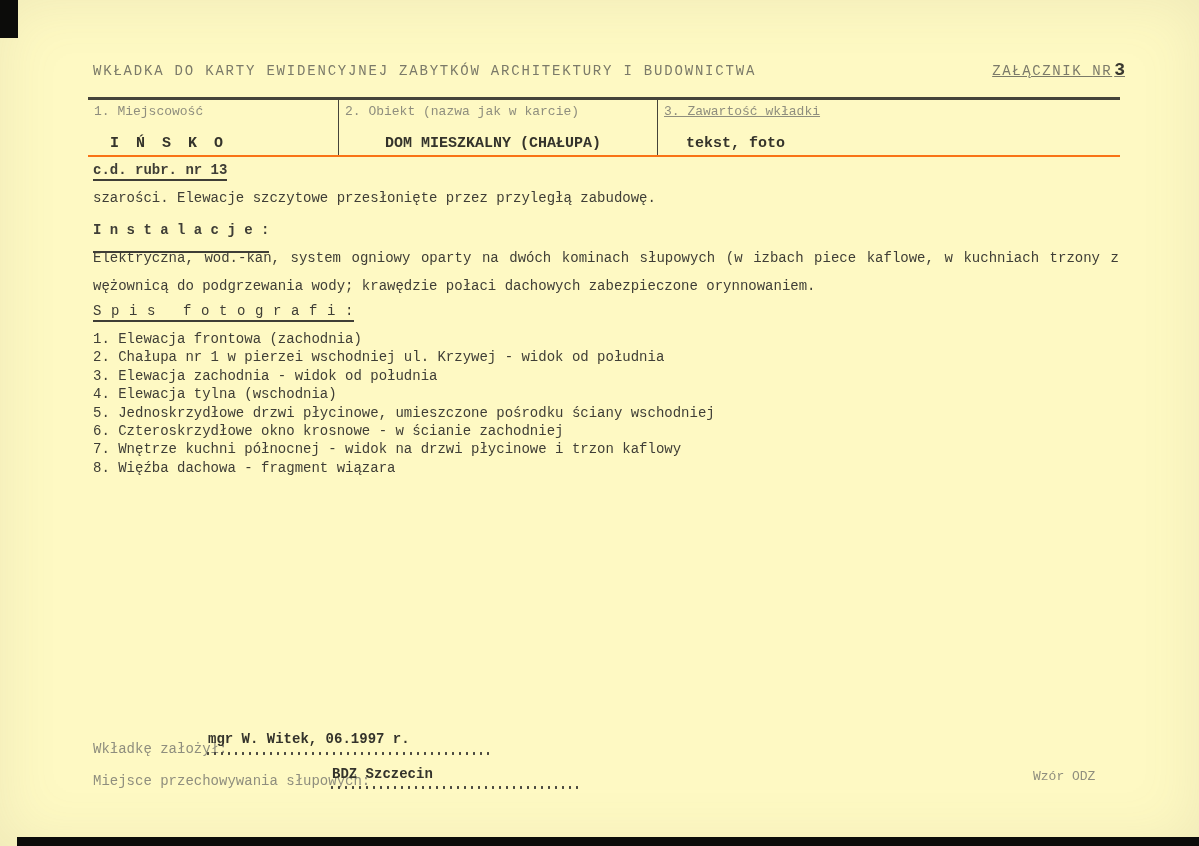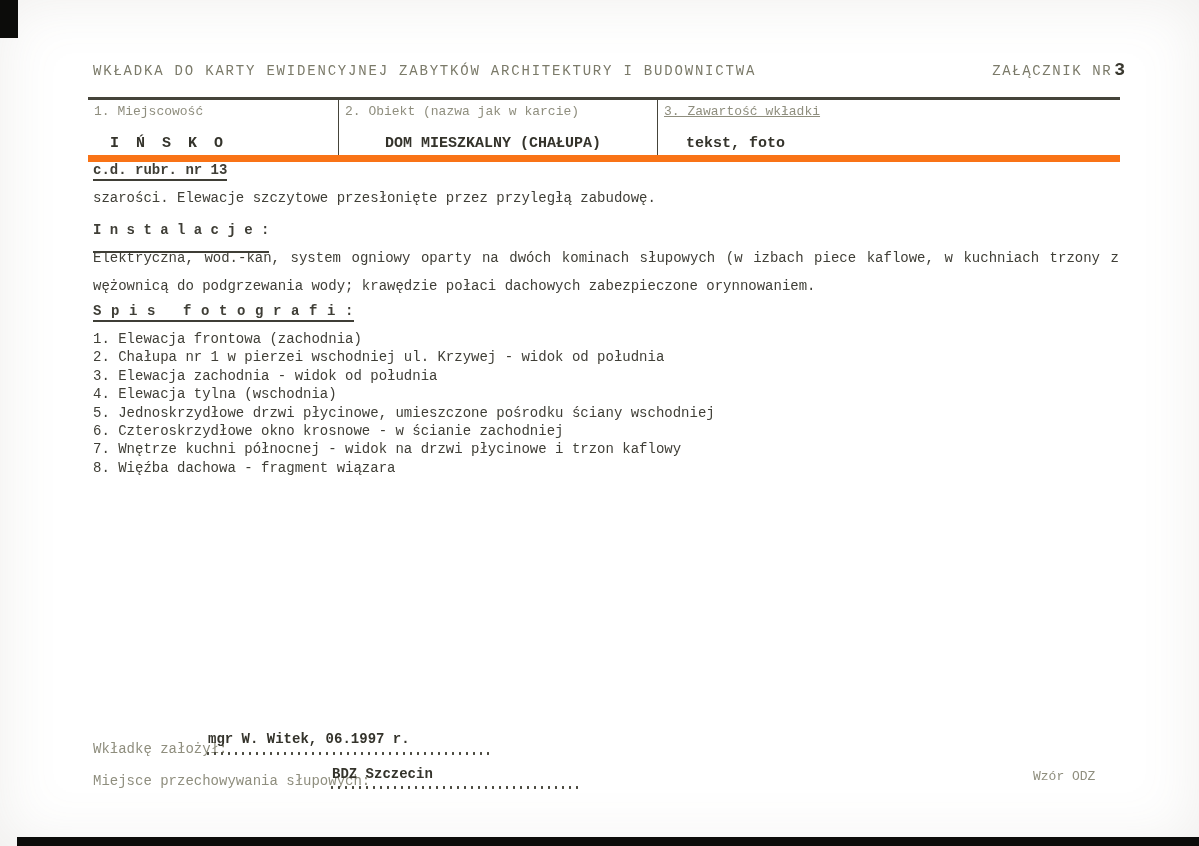--- a/index.html
+++ b/index.html
@@ -5,21 +5,21 @@
   html, body {
     margin: 0;
     padding: 0;
     background: #e9e7dc;
   }
   .page {
     position: relative;
     width: 1199px;
     height: 846px;
     background: linear-gradient(135deg, #f1f0e8 0%, #eeece2 55%, #ecead f 100%);
-    background-color: #ffffff;
+    background-color: #fef9c3;
     overflow: hidden;
     font-family: "Liberation Mono", "DejaVu Sans Mono", monospace;
     color: #3f3e36;
     box-shadow: inset 0 0 60px rgba(120,115,95,0.12);
   }
   
   .scan-corner {
     position: absolute; left: 0; top: 0;
     width: 18px; height: 38px;
     background: #0c0c0a;
@@ -38,33 +38,34 @@
     font-size: 14px;
     letter-spacing: 1.8px;
     color: #7b7a69;
     white-space: pre;
   }
   .attachment {
     font-size: 14px;
     letter-spacing: 1.6px;
     color: #7b7a69;
     white-space: pre;
+    text-decoration: underline;
   }
   .att-num {
     font-size: 18px;
     font-weight: bold;
     color: #3a3930;
     letter-spacing: 0;
     margin-left: 2px;
   }
   
   .form-table {
     position: absolute; top: 97px; left: 88px; width: 1032px; height: 55px;
     border-top: 3px solid #45443a;
-    border-bottom: 7px solid #f97316;
+    border-bottom: 2px solid #f97316;
     display: flex;
   }
   .cell { box-sizing: border-box; padding: 4px 0 0 6px; }
   .cell-1 { width: 250px; }
   .cell-2 { width: 319px; border-left: 1px solid #45443a; }
   .cell-3 { width: 463px; border-left: 1px solid #45443a; }
   .cell-label {
     display: block;
     font-size: 13px;
     color: #8f8e7e;
@@ -103,21 +104,21 @@
   }
   .install-text {
     position: absolute; top: 244px; left: 93px;
     width: 1026px;
     font-size: 14px;
     line-height: 28px;
     text-align: justify;
   }
   .photos-heading {
     position: absolute; top: 303px; left: 93px;
-    font-size: 14px; font-weight: bold;
+    font-size: 14px; font-weight: normal;
     letter-spacing: 0.6px;
     padding-bottom: 1px;
     border-bottom: 2px solid #3f3e36;
     white-space: pre;
   }
   .photo-list {
     position: absolute; top: 330px; left: 93px;
     font-size: 14px;
   }
   .photo-item {

